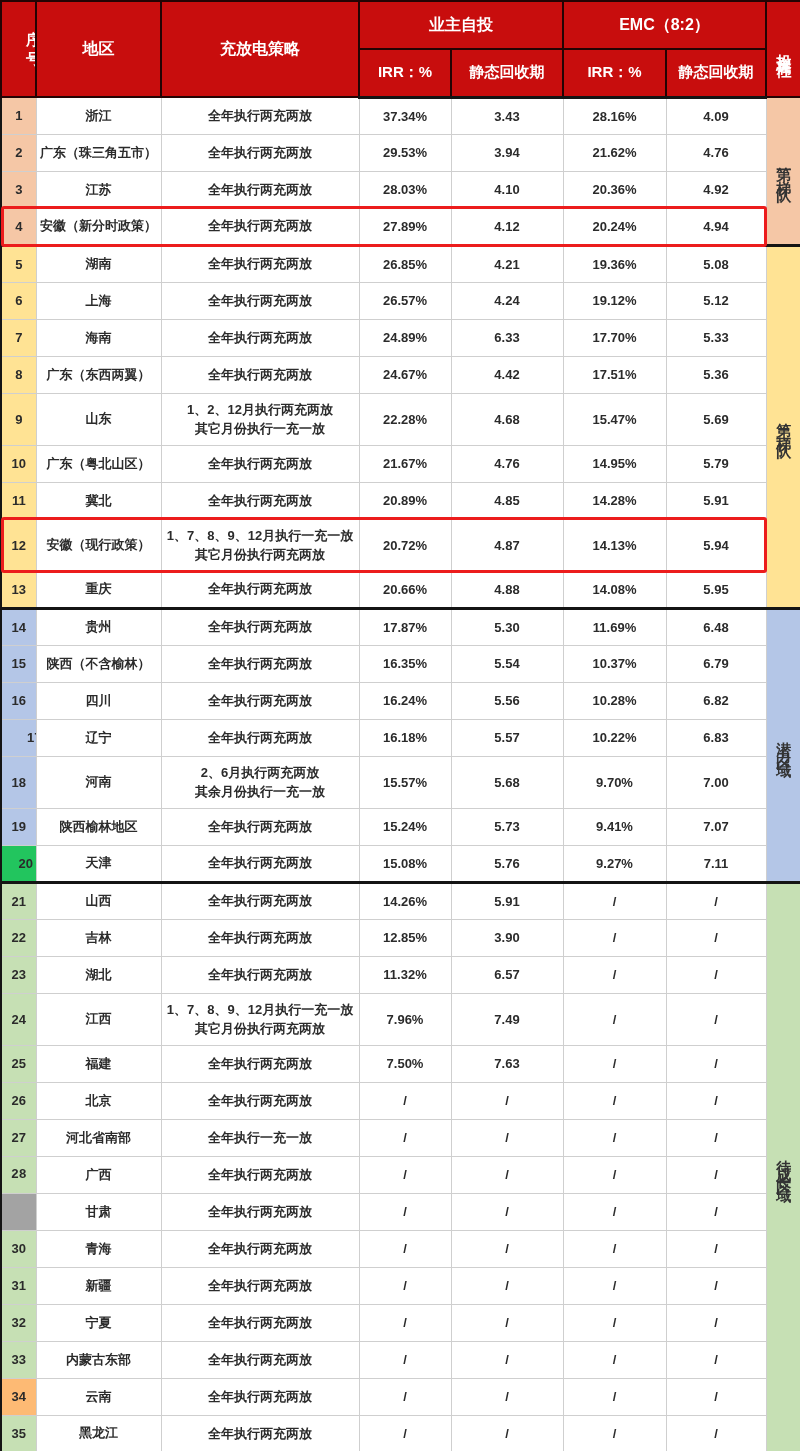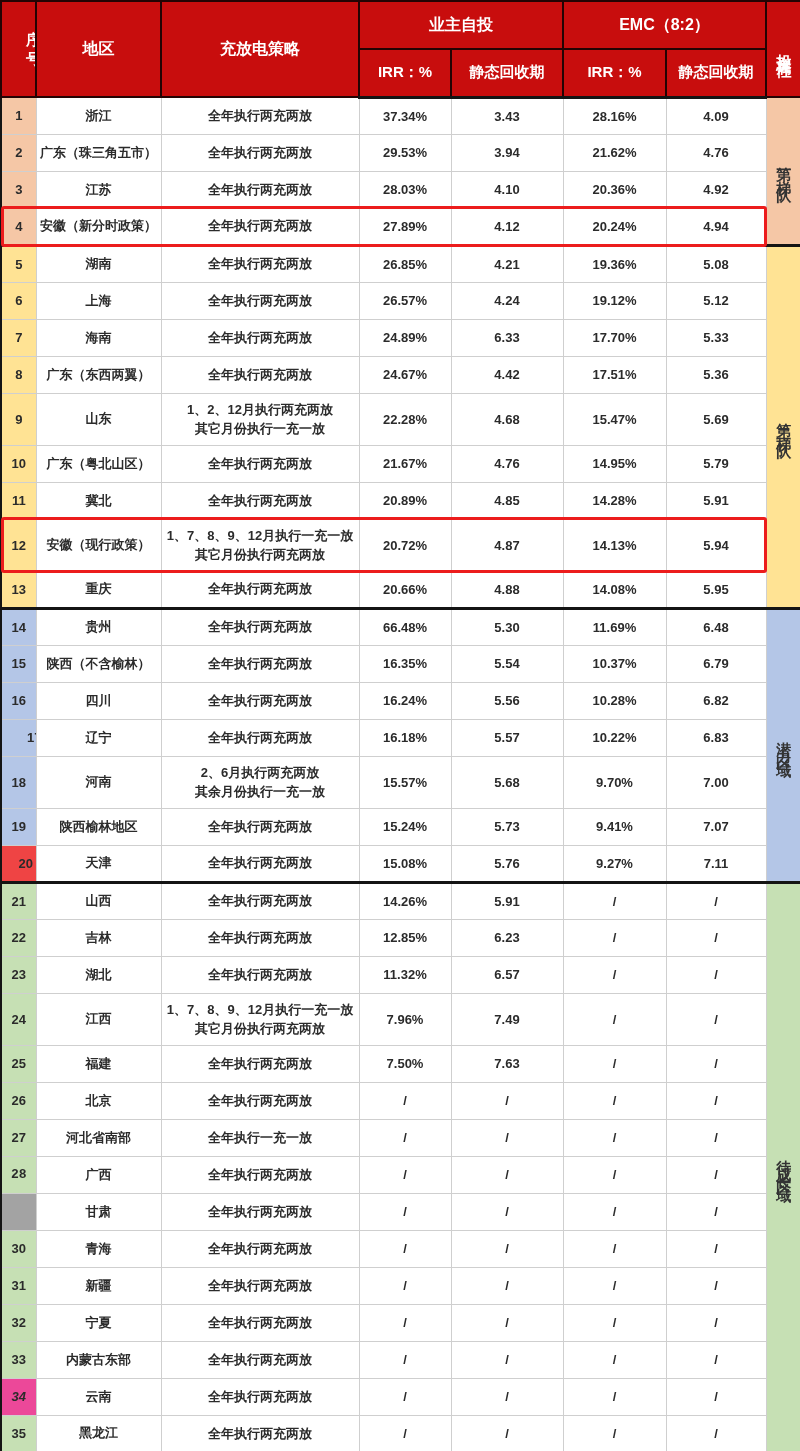--- a/index.html
+++ b/index.html
@@ -242,21 +242,21 @@
           <td>4.88</td>
           <td>14.08%</td>
           <td>5.95</td>
         </tr>
         <tr class="regular group-start">
           <td class="seq" style="background: rgb(180, 198, 231);">14</td>
           <td>贵州</td>
           <td class="strategy">
             <div>全年执行两充两放</div>
           </td>
-          <td>66.48%</td>
+          <td>17.87%</td>
           <td>5.30</td>
           <td>11.69%</td>
           <td>6.48</td>
           <td class="attr" rowspan="7" style="background: rgb(180, 198, 231);"><span class="vtext">潜力区域</span></td>
         </tr>
         <tr class="regular">
           <td class="seq" style="background: rgb(180, 198, 231);">15</td>
           <td>陕西（不含榆林）</td>
           <td class="strategy">
             <div>全年执行两充两放</div>
@@ -305,21 +305,21 @@
           <td>陕西榆林地区</td>
           <td class="strategy">
             <div>全年执行两充两放</div>
           </td>
           <td>15.24%</td>
           <td>5.73</td>
           <td>9.41%</td>
           <td>7.07</td>
         </tr>
         <tr class="regular">
-          <td class="seq" style="background: #ef4444; padding-left: 16px;">20</td>
+          <td class="seq" style="background: #22c55e; padding-left: 16px;">20</td>
           <td>天津</td>
           <td class="strategy">
             <div>全年执行两充两放</div>
           </td>
           <td>15.08%</td>
           <td>5.76</td>
           <td>9.27%</td>
           <td>7.11</td>
         </tr>
         <tr class="regular group-start">
@@ -334,21 +334,21 @@
           <td>/</td>
           <td class="attr" rowspan="15" style="background: rgb(198, 224, 180);"><span class="vtext">待成长区域</span></td>
         </tr>
         <tr class="regular">
           <td class="seq" style="background: rgb(198, 224, 180);">22</td>
           <td>吉林</td>
           <td class="strategy">
             <div>全年执行两充两放</div>
           </td>
           <td>12.85%</td>
-          <td>6.23</td>
+          <td>3.90</td>
           <td>/</td>
           <td>/</td>
         </tr>
         <tr class="regular">
           <td class="seq" style="background: rgb(198, 224, 180);">23</td>
           <td>湖北</td>
           <td class="strategy">
             <div>全年执行两充两放</div>
           </td>
           <td>11.32%</td>
@@ -461,21 +461,21 @@
           <td>内蒙古东部</td>
           <td class="strategy">
             <div>全年执行两充两放</div>
           </td>
           <td>/</td>
           <td>/</td>
           <td>/</td>
           <td>/</td>
         </tr>
         <tr class="regular">
-          <td class="seq" style="background: #ec4899; font-style: italic;">34</td>
+          <td class="seq" style="background: #fdba74;">34</td>
           <td>云南</td>
           <td class="strategy">
             <div>全年执行两充两放</div>
           </td>
           <td>/</td>
           <td>/</td>
           <td>/</td>
           <td>/</td>
         </tr>
         <tr class="regular">

